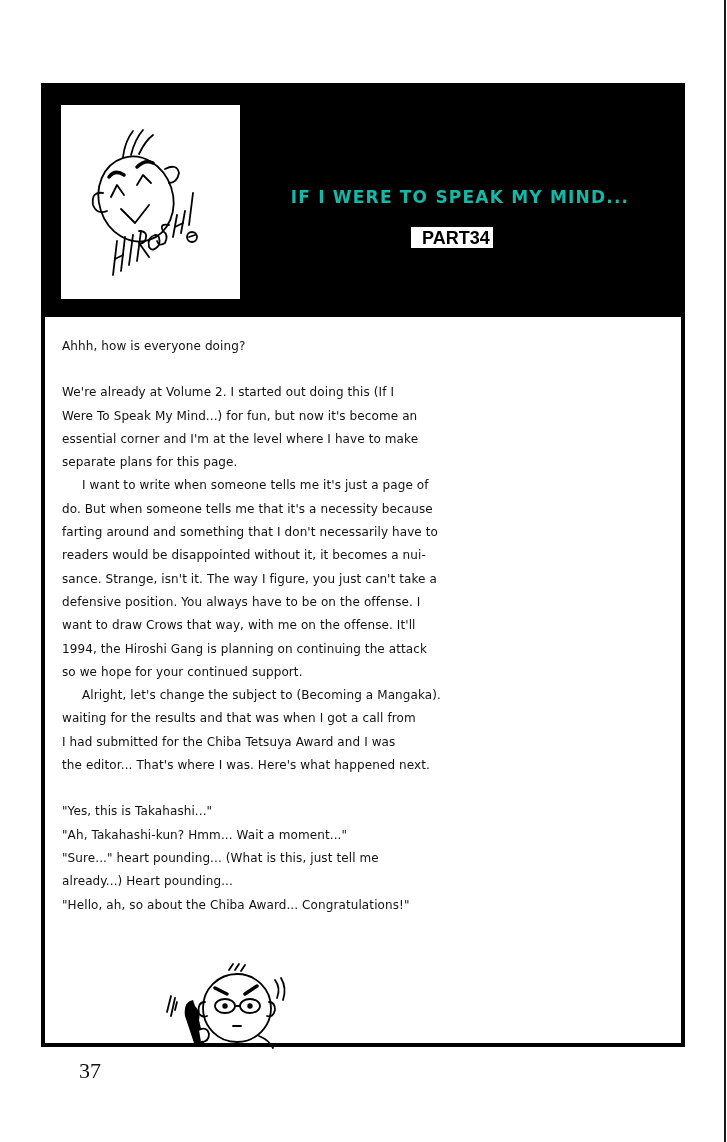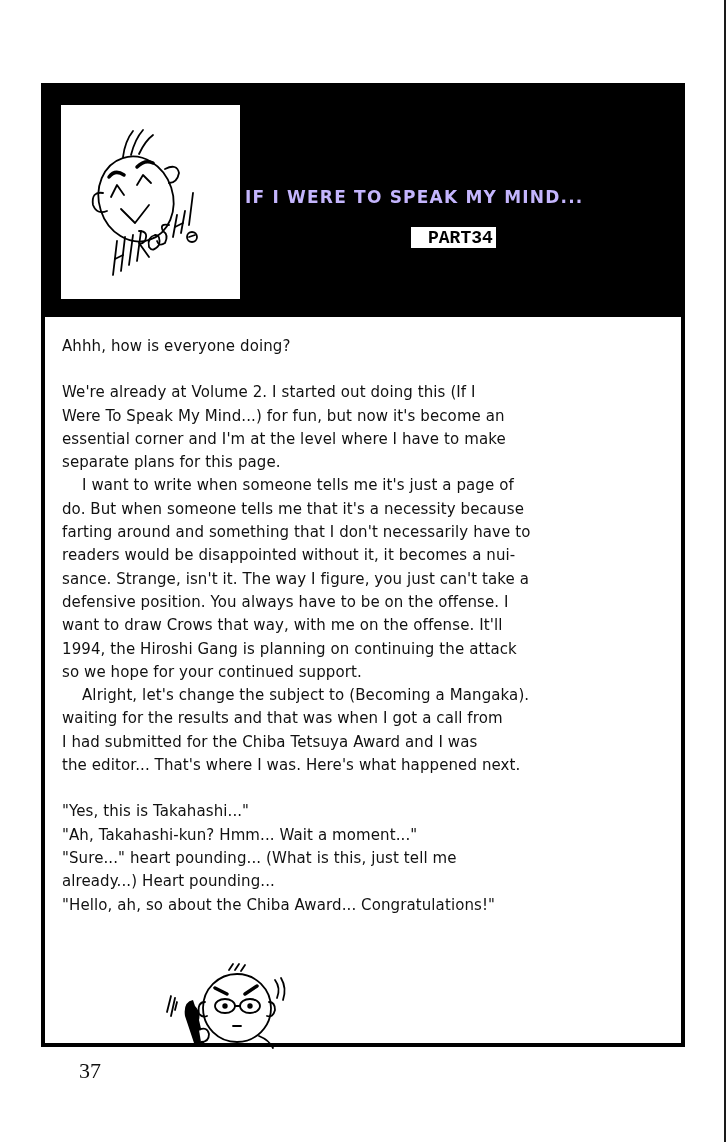--- a/index.html
+++ b/index.html
@@ -52,46 +52,47 @@
     .portrait svg {
       position: absolute;
       left: 0;
       top: 0;
     }
     .title {
       position: absolute;
       left: 200px;
       top: 100px;
       width: 430px;
-      color: #c4b5fd;
+      text-align: center;
+      color: #14b8a6;
       font-family: "DejaVu Sans", sans-serif;
       font-weight: bold;
       font-size: 17px;
       letter-spacing: 1.2px;
     }
     .part-badge {
       position: absolute;
       left: 366px;
       top: 140px;
       background: #ffffff;
       color: #000000;
-      font-family: Liberation Mono, monospace;
+      font-family: Liberation Sans, sans-serif;
       font-weight: bold;
       font-size: 18px;
-      padding: 1px 3px 0 17px;
+      padding: 1px 3px 0 11px;
       line-height: 20px;
       letter-spacing: 0px;
     }
     .body-text {
       position: absolute;
       left: 17px;
       top: 248px;
       width: 620px;
       font-family: "DejaVu Sans", sans-serif;
-      font-size: 15px;
+      font-size: 12px;
       line-height: 23.3px;
       color: #111111;
       letter-spacing: 0.1px;
     }
     .body-text p {
       margin: 0;
       white-space: nowrap;
     }
     .gap { height: 23px; }
     .indent { padding-left: 20px; }

